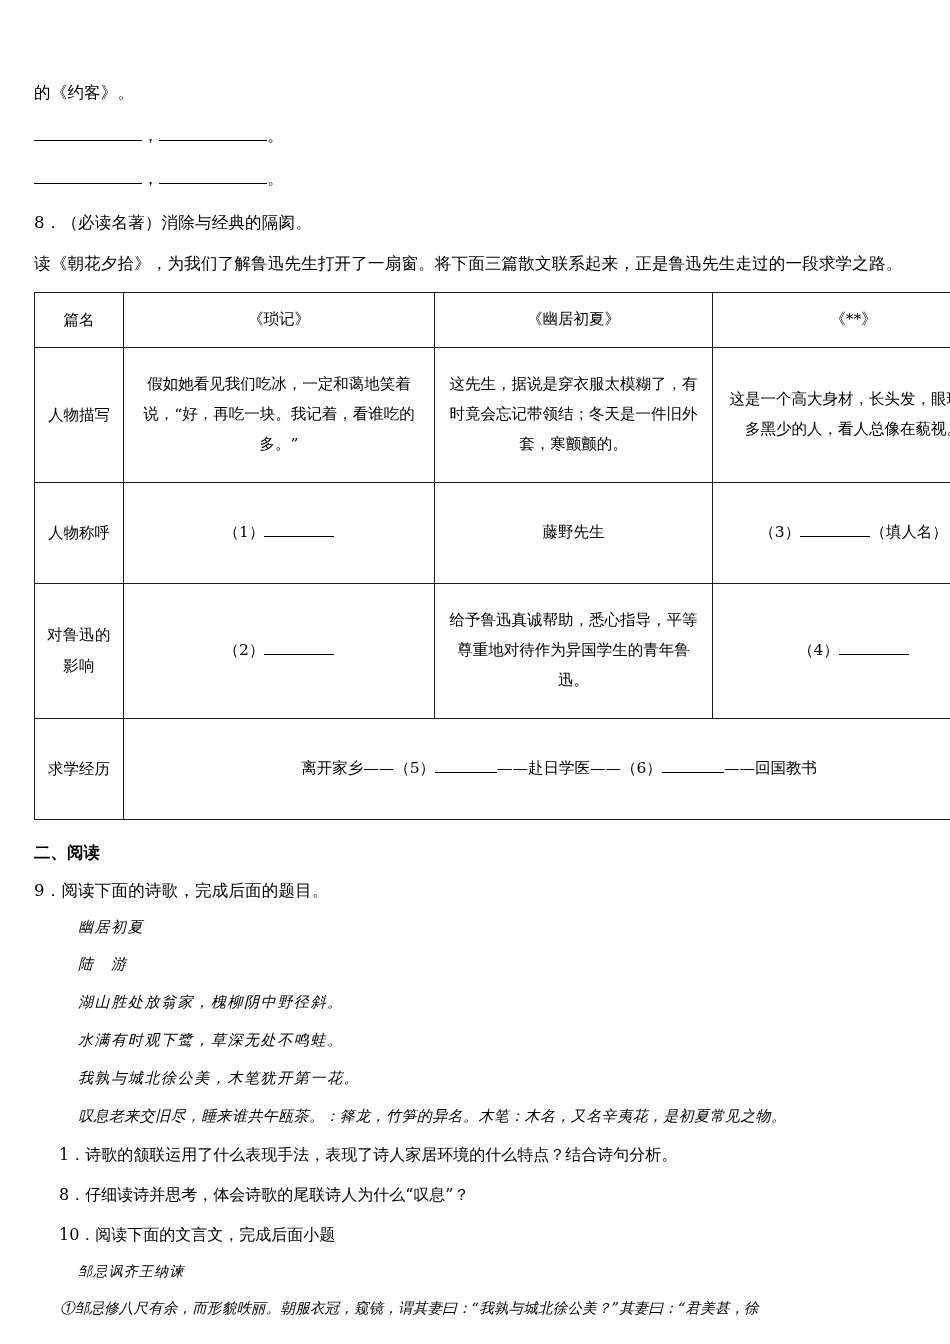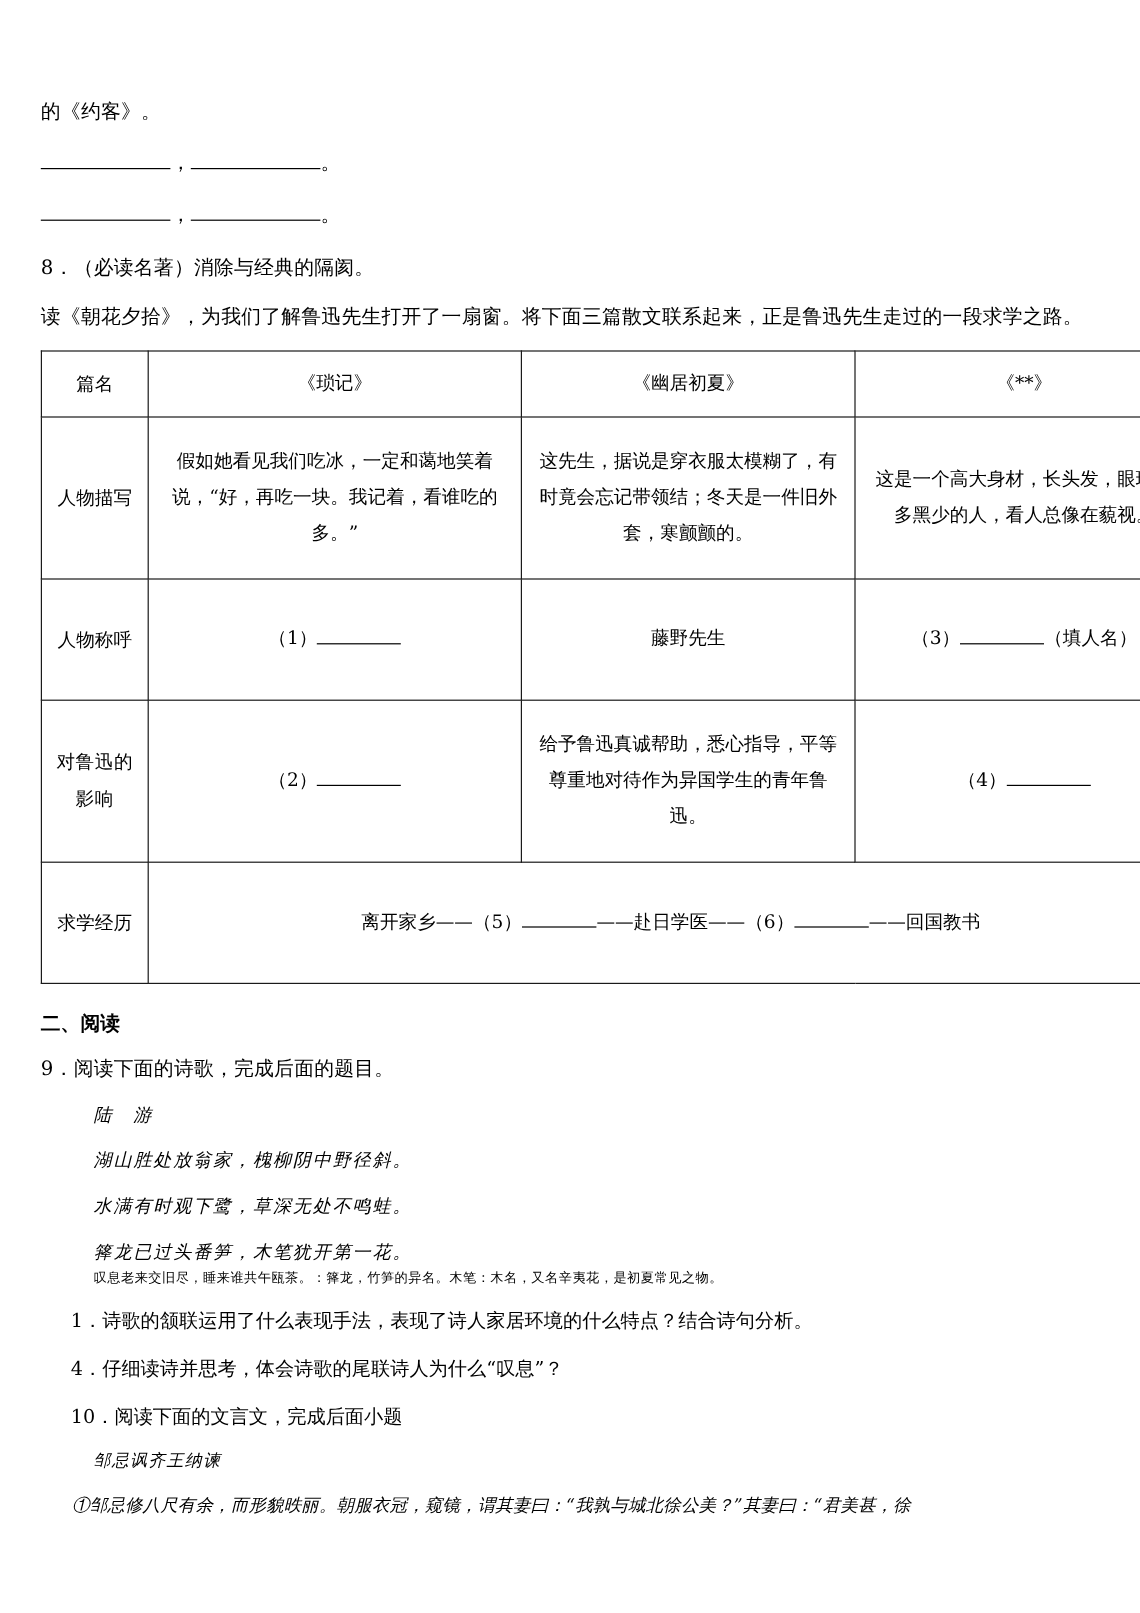--- a/index.html
+++ b/index.html
@@ -119,23 +119,24 @@
   }
   .poem-author {
     font-family: "DejaVu Serif", "Liberation Serif", serif;
     font-style: italic;
     font-size: 15px;
     letter-spacing: 1.5px;
     margin-top: 18px;
   }
   .note-line {
     font-family: "DejaVu Serif", "Liberation Serif", serif;
-    font-size: 11px;
+    font-style: italic;
+    font-size: 15px;
     letter-spacing: 0.4px;
-    margin-top: 4px;
+    margin-top: 19px;
     white-space: nowrap;
   }
   .q-line {
     font-size: 16px;
     margin-top: 19px;
     white-space: nowrap;
     margin-left: 25px;
   }
   .cls-title {
     font-family: "DejaVu Serif", "Liberation Serif", serif;
@@ -212,29 +213,30 @@
       </tbody>
     </table>
 
     <div class="sect-title gap-a">二、阅读</div>
 
     <div class="para gap-c">
       <span class="num">9．</span><span>阅读下面的诗歌，完成后面的题目。</span>
     </div>
 
     <div class="poem-wrap">
+      <div class="poem-title">幽居初夏</div>
       <div class="poem-author">陆　游</div>
       <div class="poem-line">湖山胜处放翁家，槐柳阴中野径斜。</div>
       <div class="poem-line">水满有时观下鹭，草深无处不鸣蛙。</div>
-      <div class="poem-line">箨龙已过头番笋，木笔犹开第一花。</div>
+      <div class="poem-line">我孰与城北徐公美，木笔犹开第一花。</div>
       <div class="note-line">叹息老来交旧尽，睡来谁共午瓯茶。：箨龙，竹笋的异名。木笔：木名，又名辛夷花，是初夏常见之物。</div>
     </div>
 
     <div class="q-line">1．诗歌的颔联运用了什么表现手法，表现了诗人家居环境的什么特点？结合诗句分析。</div>
-    <div class="q-line">4．仔细读诗并思考，体会诗歌的尾联诗人为什么“叹息”？</div>
+    <div class="q-line">8．仔细读诗并思考，体会诗歌的尾联诗人为什么“叹息”？</div>
 
     <div class="q-line">
       <span class="num">10．</span><span>阅读下面的文言文，完成后面小题</span>
     </div>
     <div class="cls-title">邹忌讽齐王纳谏</div>
     <div class="cls-body">①邹忌修八尺有余，而形貌昳丽。朝服衣冠，窥镜，谓其妻曰：“我孰与城北徐公美？”其妻曰：“君美甚，徐</div>
 
   </div>
 </div>
 

